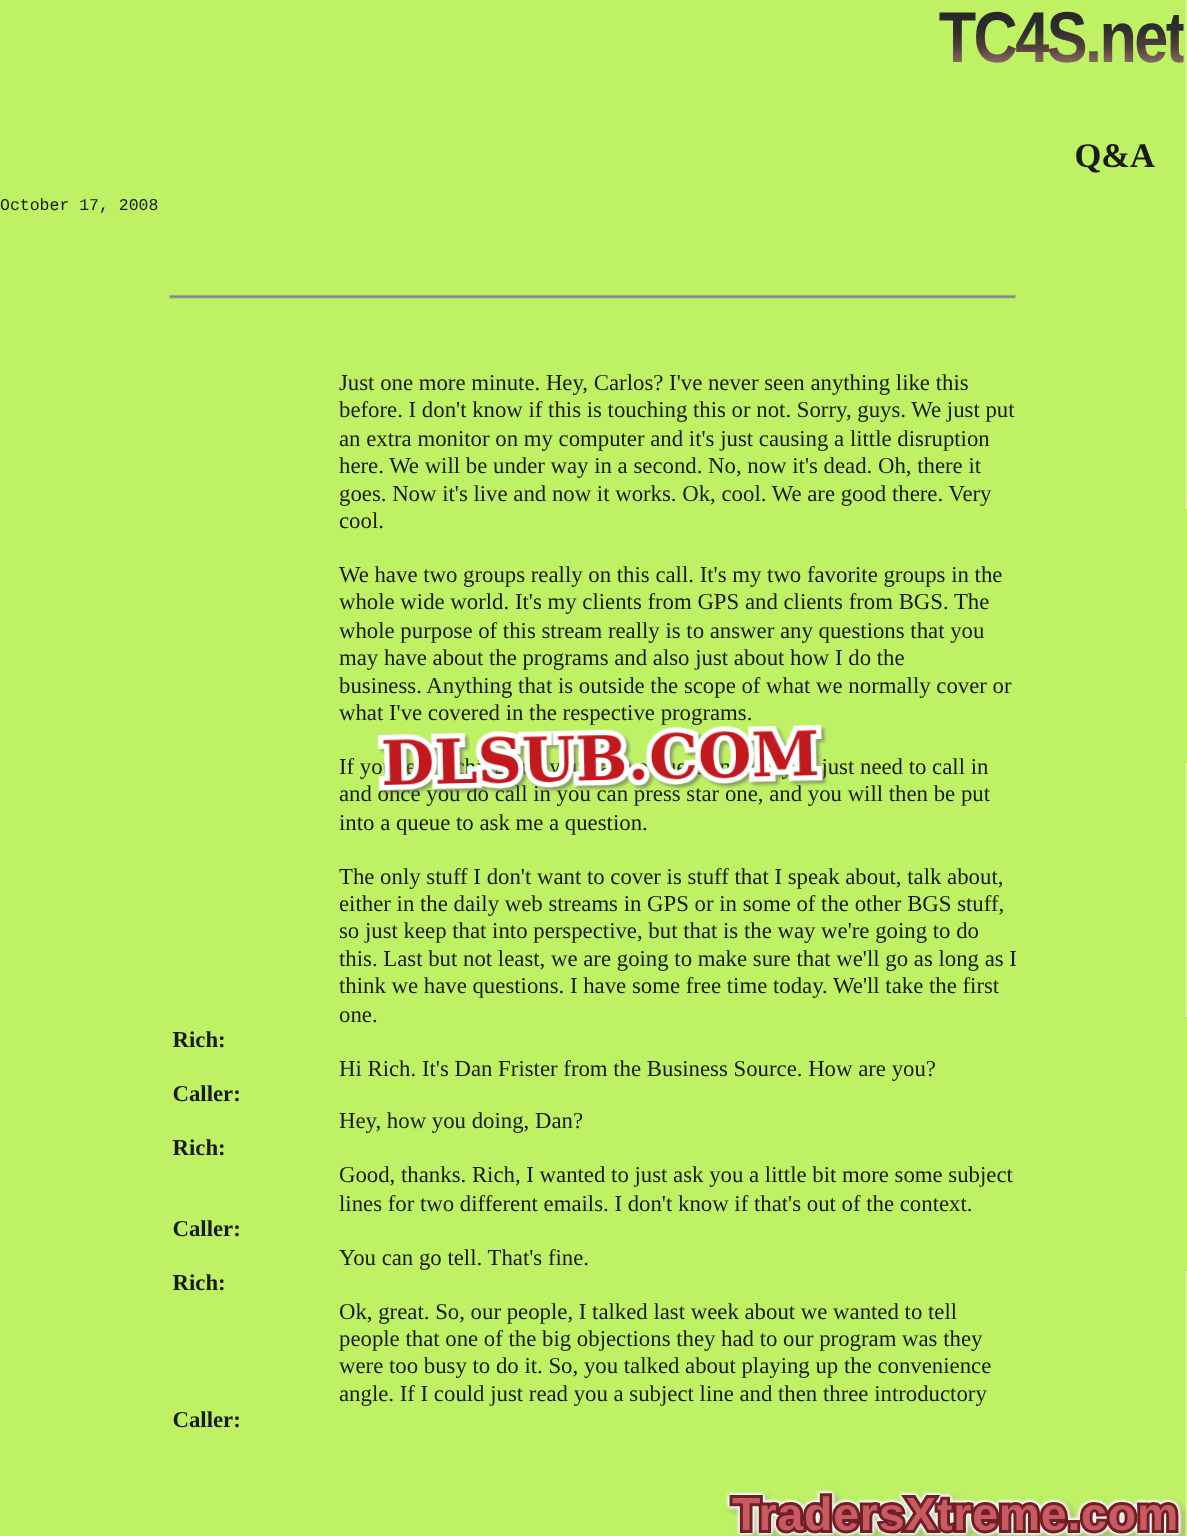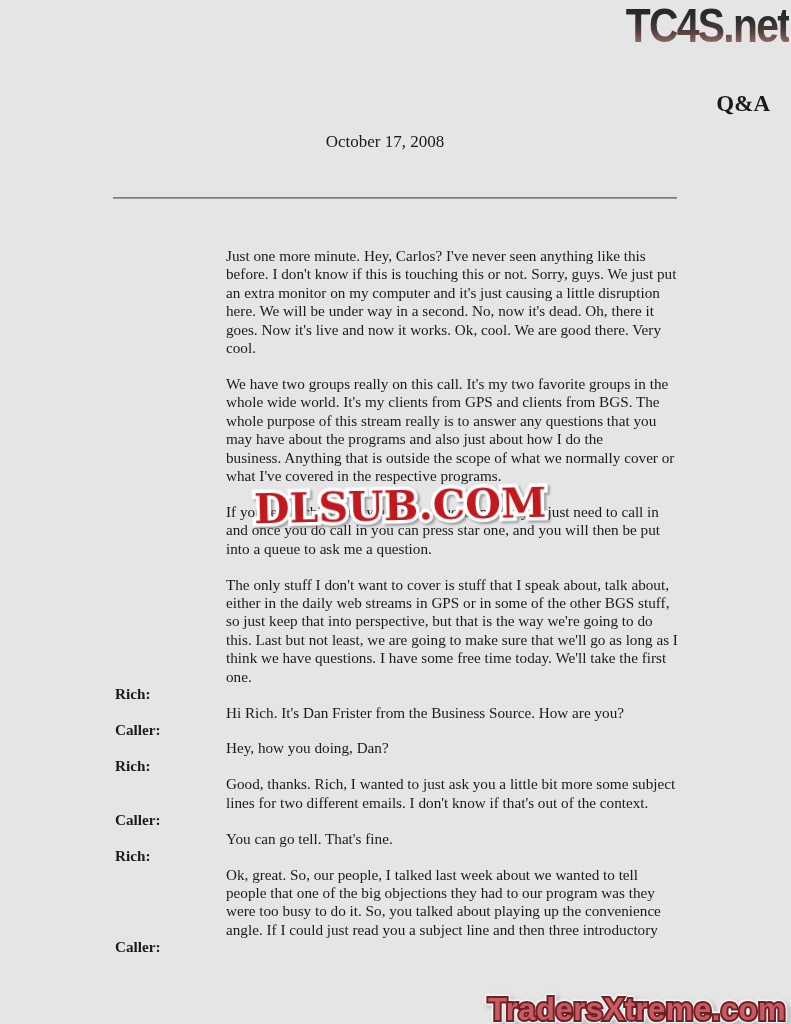--- a/index.html
+++ b/index.html
@@ -1,20 +1,20 @@
 <!DOCTYPE html>
 <html><head>
 <meta charset="utf-8">
 <style>
   html, body { margin: 0; padding: 0; background: #ffffff; }
   .page {
     position: relative;
     width: 791px;
     height: 1024px;
-    background: #e5e5e5;
+    background: #bef264;
     overflow: hidden;
     font-family: "Liberation Serif", serif;
     color: #1a1a1a;
   }
 
   
   .site-logo {
     position: absolute;
     top: 2px;
     right: 2px;
@@ -39,22 +39,23 @@
     width: 770px;
     text-align: right;
     font-size: 23px;
     font-weight: bold;
   }
   .doc-date {
     position: absolute;
     top: 132px;
     left: 0;
     width: 770px;
-    text-align: center;
-    font-size: 17px;
+    text-align: left;
+    font-size: 11px;
+    font-family: Liberation Mono, monospace;
   }
 
   
   .divider {
     position: absolute;
     top: 197px;
     left: 113px;
     width: 564px;
     height: 2px;
     background: linear-gradient(180deg, #6e6e6e, #a8a8a8);

